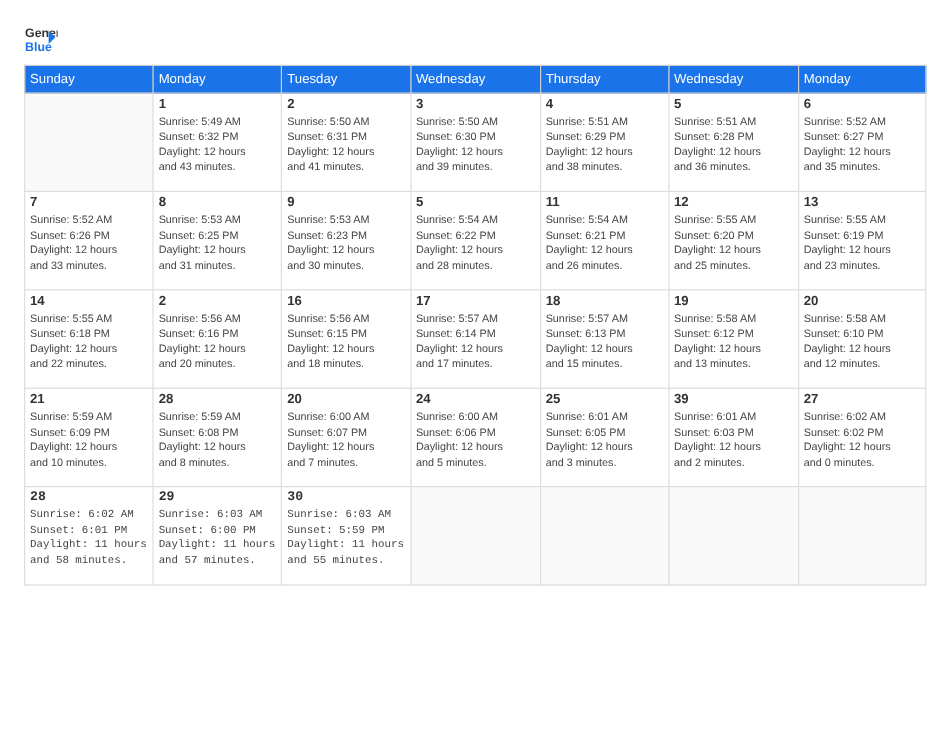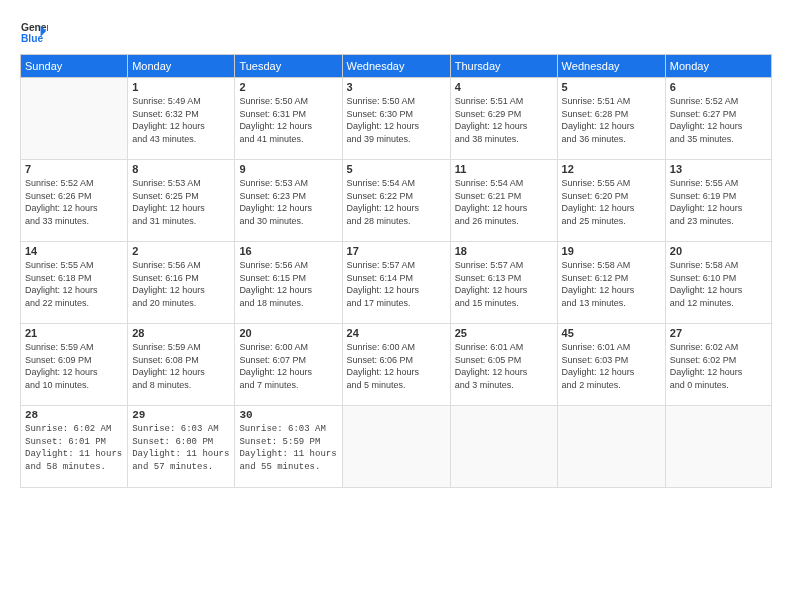--- a/index.html
+++ b/index.html
@@ -215,21 +215,21 @@
           </td>
           <td>
             <div class="day-num">24</div>
             <div class="day-info">Sunrise: 6:00 AM<br>Sunset: 6:06 PM<br>Daylight: 12 hours<br>and 5 minutes.</div>
           </td>
           <td>
             <div class="day-num">25</div>
             <div class="day-info">Sunrise: 6:01 AM<br>Sunset: 6:05 PM<br>Daylight: 12 hours<br>and 3 minutes.</div>
           </td>
           <td>
-            <div class="day-num">45</div>
+            <div class="day-num">39</div>
             <div class="day-info">Sunrise: 6:01 AM<br>Sunset: 6:03 PM<br>Daylight: 12 hours<br>and 2 minutes.</div>
           </td>
           <td>
             <div class="day-num">27</div>
             <div class="day-info">Sunrise: 6:02 AM<br>Sunset: 6:02 PM<br>Daylight: 12 hours<br>and 0 minutes.</div>
           </td>
         </tr>
         <tr class="last-row">
           <td>
             <div class="day-num">28</div>

